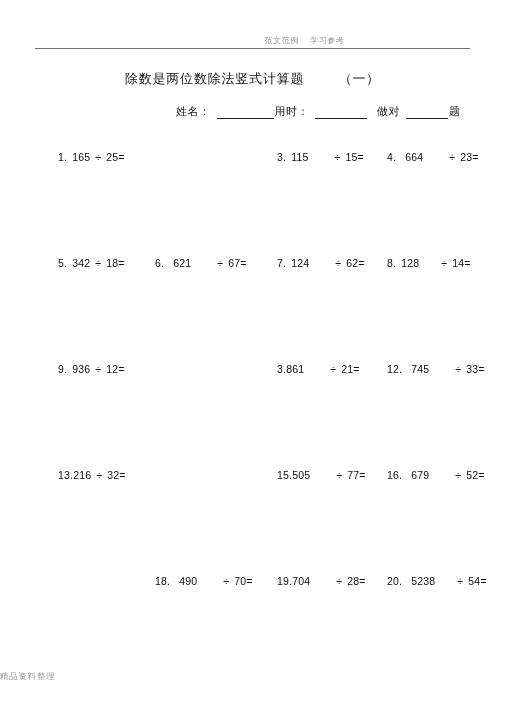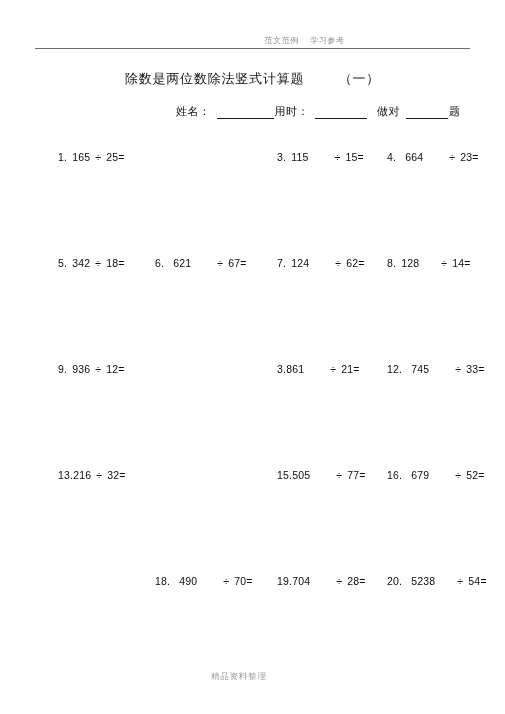--- a/index.html
+++ b/index.html
@@ -116,21 +116,21 @@
   .c1 { left: 130px; }
   .c2 { left: 252px; }
   .c3 { left: 362px; }
 
   
   .footer {
     position: absolute;
     top: 661px;
     left: 14px;
     right: 0;
-    text-align: center;
+    text-align: left;
     font-size: 8.5px;
     color: #9a9a9e;
     letter-spacing: 0.8px;
     white-space: pre;
   }
   .footer-text {
     position: relative;
     left: -27px;
   }
 </style>

